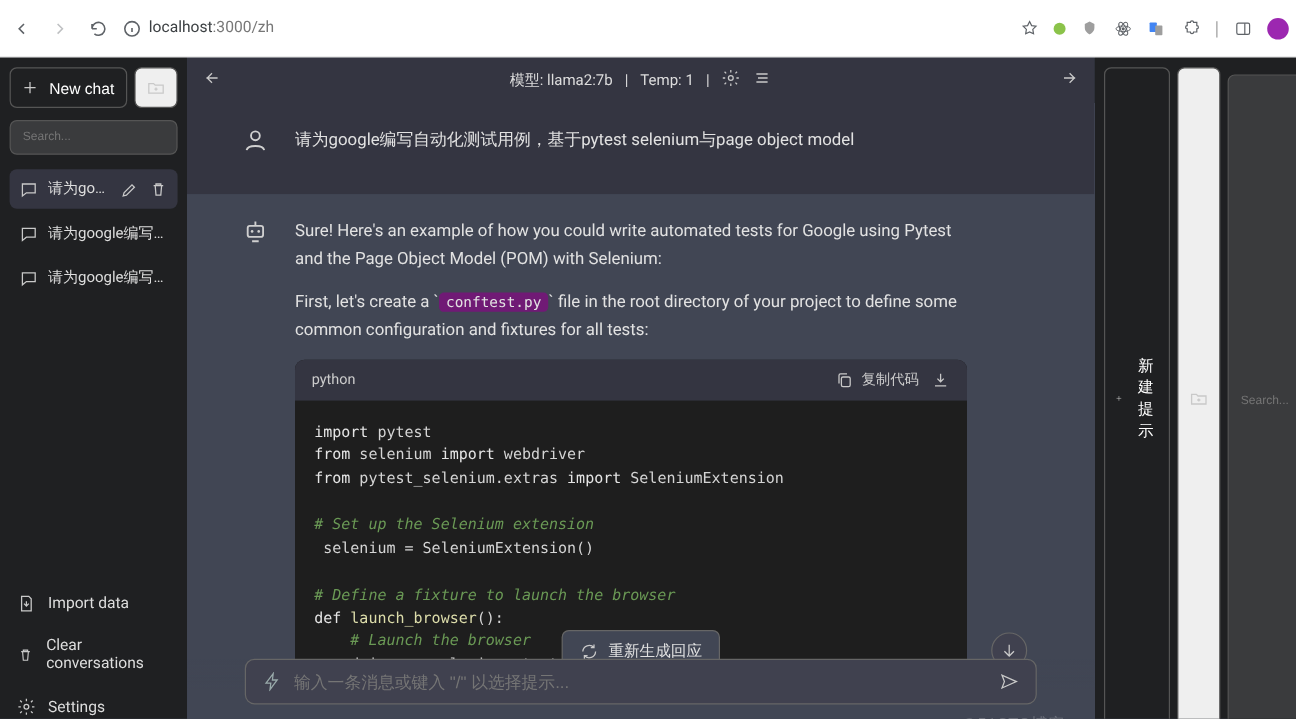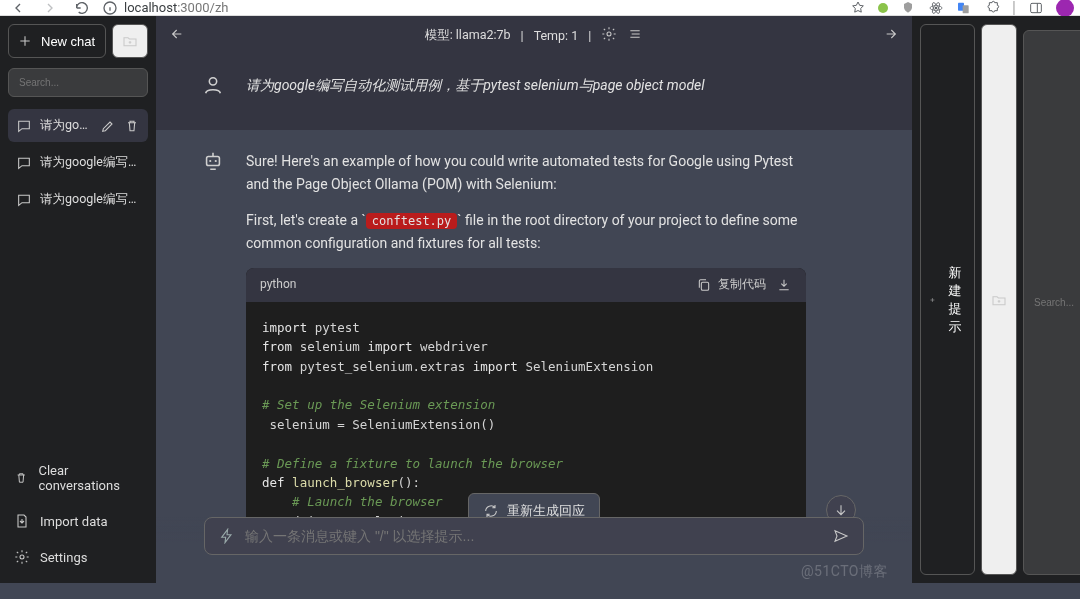--- a/index.html
+++ b/index.html
@@ -1,20 +1,20 @@
 <!DOCTYPE html>
 <html><head>
 <meta charset="utf-8">
 <style>
   * { box-sizing: border-box; margin: 0; padding: 0; }
   html, body { height: 100%; font-family: -apple-system, BlinkMacSystemFont, "Segoe UI", Roboto, sans-serif; }
   body { background: #414654; color: #e5e5e5; overflow: hidden; }
 
   
-  .browser-bar { height: 16px; background: #fff; border-bottom: 1px solid #ddd; display: flex; align-items: center; padding: 0 6px; gap: 8px; color:#5f6368; }
+  .browser-bar { height: 48px; background: #fff; border-bottom: 1px solid #ddd; display: flex; align-items: center; padding: 0 6px; gap: 8px; color:#5f6368; }
   .browser-bar .btn { padding: 4px; cursor: pointer; display:flex; align-items:center; justify-content:center;}
   .browser-bar svg { width: 16px; height: 16px; stroke: #5f6368; fill: none; }
   .addr { display:flex; align-items:center; gap:6px; font-size:13px; color:#3c4043; }
   .addr .url { font-size:13px; }
   .addr .host { color:#3c4043;}
   .addr .path { color:#777; }
   .barspacer { flex:1; }
   .ext-icons { display:flex; gap:12px; align-items:center; }
   .dot-ind { width:10px;height:10px;border-radius:50%; }
   .avatar-dot{width:18px;height:18px;border-radius:50%;}
@@ -33,26 +33,26 @@
   .chat-item .row-icons { display:flex; gap:8px; }
   .side-bottom { margin-top:auto; display:flex; flex-direction:column; }
   .side-link { display:flex; gap:10px; align-items:center; padding:10px 6px; color:#ddd; font-size:13px; cursor:pointer;}
   .icon { width:16px; height:16px; stroke:#c9c9c9; fill:none; stroke-width:1.6; }
 
   .main { flex:1; display:flex; flex-direction:column; position:relative; min-width:0;}
   .topbar { height:38px; background:#343541; display:flex; align-items:center; justify-content:space-between; padding:0 12px; color:#ddd; font-size:12.5px;}
   .topbar .center { display:flex; gap:10px; align-items:center; margin:0 auto;}
   .chat-area { flex:1; overflow:auto; position:relative;}
   .msg { display:flex; gap:20px; padding:20px 44px; }
-  .msg.user { background:#343541;font-style:italic; }
+  .msg.user { background:#343541; }
   .msg.assistant { background:#414654; }
   .msg .avatar { width:26px; height:26px; display:flex; align-items:flex-start; justify-content:center; flex-shrink:0;}
   .msg .content { color:#e2e2e2; font-size:14px; line-height:1.6; max-width:560px; }
   .msg .content p { margin-bottom:14px;}
-  .codefile { background:#b91c1c; border-radius:4px; padding:1px 6px; font-family:Consolas,Menlo,monospace; font-size:12px;}
+  .codefile { background:#701a75; border-radius:4px; padding:1px 6px; font-family:Consolas,Menlo,monospace; font-size:12px;}
   .codeblock { background:#1e1e1e; border-radius:8px; margin-top:6px; overflow:hidden;}
   .codeblock .cb-head { background:#343541; height:34px; display:flex; align-items:center; justify-content:space-between; padding:0 14px; font-size:12px; color:#ccc;}
   .codeblock .cb-head .actions { display:flex; gap:10px; align-items:center; cursor:pointer;}
   .codeblock pre { padding:16px; font-family:Consolas,Menlo,monospace; font-size:12.5px; color:#d4d4d4; white-space:pre; overflow:auto; line-height:1.55;}
   .kw { color:#e5e5e5;}
   .cm { color:#6a9955; font-style:italic;}       
   .fnname { color:#dcdcaa;}
   .regen { position:absolute; left:50%; transform:translateX(-50%); bottom:54px; background:#414654; border:1px solid #666; border-radius:6px; padding:8px 14px; display:flex; gap:8px; align-items:center; font-size:13px; cursor:pointer; color:#e0e0e0;}
   .inputbar { position:absolute; left:0; right:0; bottom:0; padding:0 48px 28px; background:linear-gradient(180deg, rgba(65,70,84,0) 0%, #414654 40%);}
   .inputbox { background:#40414f; border:1px solid #666; border-radius:8px; display:flex; align-items:center; padding:10px 14px; gap:10px;}
@@ -167,30 +167,30 @@
       <div class="chat-item">
         <svg class="icon" viewBox="0 0 24 24">
             <path d="M4 5h16v11H9l-5 4z"></path>
           </svg>
         <span class="title">请为google编写web自动化测...</span>
       </div>
     </div>
     <div class="side-bottom">
       <div class="side-link">
         <svg class="icon" viewBox="0 0 24 24">
-            <path d="M6 7h12M9 7V5h6v2M8 7l1 12h6l1-12"></path>
-          </svg>
-        <span>Clear conversations</span>
-      </div>
-      <div class="side-link">
-        <svg class="icon" viewBox="0 0 24 24">
             <path d="M6 3h9l3 3v15H6z"></path>
             <path d="M12 9v6M9 12l3 3 3-3"></path>
           </svg>
         <span>Import data</span>
+      </div>
+      <div class="side-link">
+        <svg class="icon" viewBox="0 0 24 24">
+            <path d="M6 7h12M9 7V5h6v2M8 7l1 12h6l1-12"></path>
+          </svg>
+        <span>Clear conversations</span>
       </div>
       <div class="side-link">
         <svg class="icon" viewBox="0 0 24 24">
             <circle cx="12" cy="12" r="3"></circle>
             <path d="M12 2v3M12 19v3M4.2 4.2l2.1 2.1M17.7 17.7l2.1 2.1M2 12h3M19 12h3M4.2 19.8l2.1-2.1M17.7 6.3l2.1-2.1"></path>
           </svg>
         <span>Settings</span>
       </div>
     </div>
   </aside>
@@ -233,21 +233,21 @@
       <div class="msg assistant">
         <div class="avatar">
           <svg viewBox="0 0 24 24" width="22" height="22" stroke="#d0d0d0" fill="none" stroke-width="1.7">
               <rect x="5" y="7" width="14" height="10" rx="2"></rect>
               <circle cx="9" cy="12" r="1.2" fill="#d0d0d0" stroke="none"></circle>
               <circle cx="15" cy="12" r="1.2" fill="#d0d0d0" stroke="none"></circle>
               <path d="M12 3v4M9 21h6"></path>
             </svg>
         </div>
         <div class="content">
-          <p>Sure! Here's an example of how you could write automated tests for Google using Pytest and the Page Object Ollama (POM) with Selenium:</p>
+          <p>Sure! Here's an example of how you could write automated tests for Google using Pytest and the Page Object Model (POM) with Selenium:</p>
           <p>
             <span>First, let's create a </span>`<span class="codefile">conftest.py</span>`<span> file in the root directory of your project to define some common configuration and fixtures for all tests:</span>
           </p>
           <div class="codeblock">
             <div class="cb-head">
               <span>python</span>
               <span class="actions">
                 <span style="display:flex;gap:6px;align-items:center;">
                   <svg class="icon" viewBox="0 0 24 24">
                       <rect x="8" y="8" width="11" height="12" rx="2"></rect>

